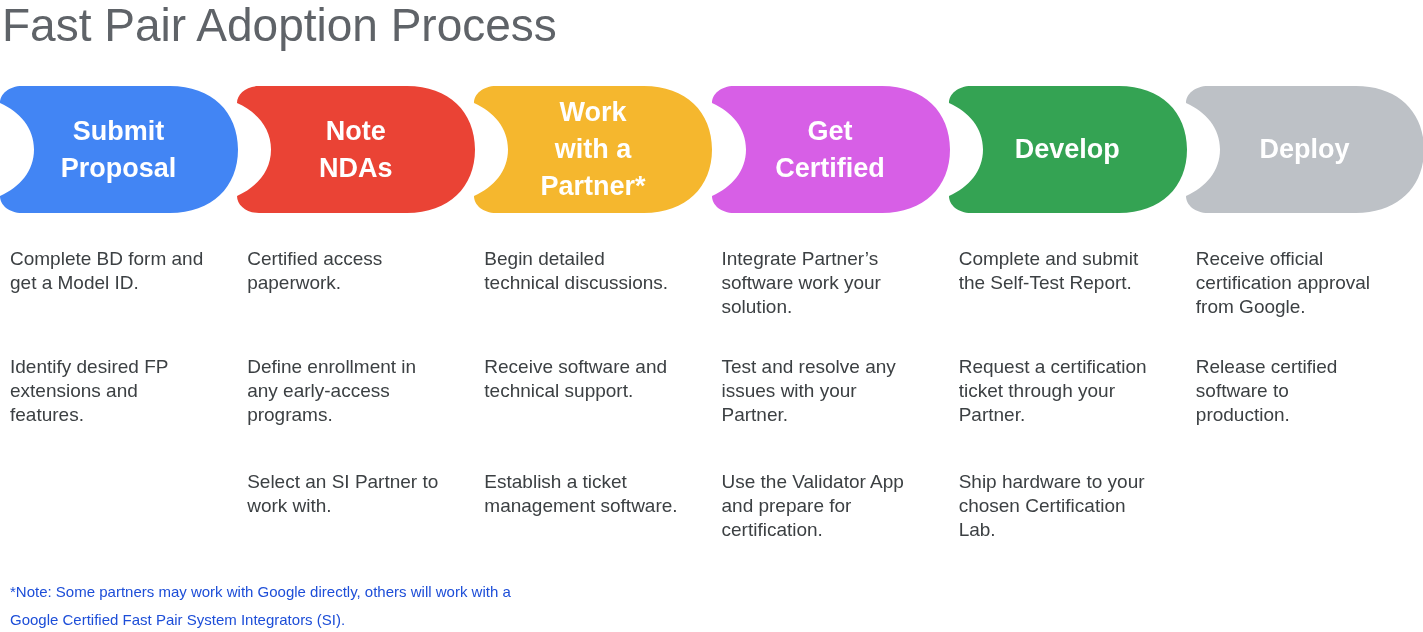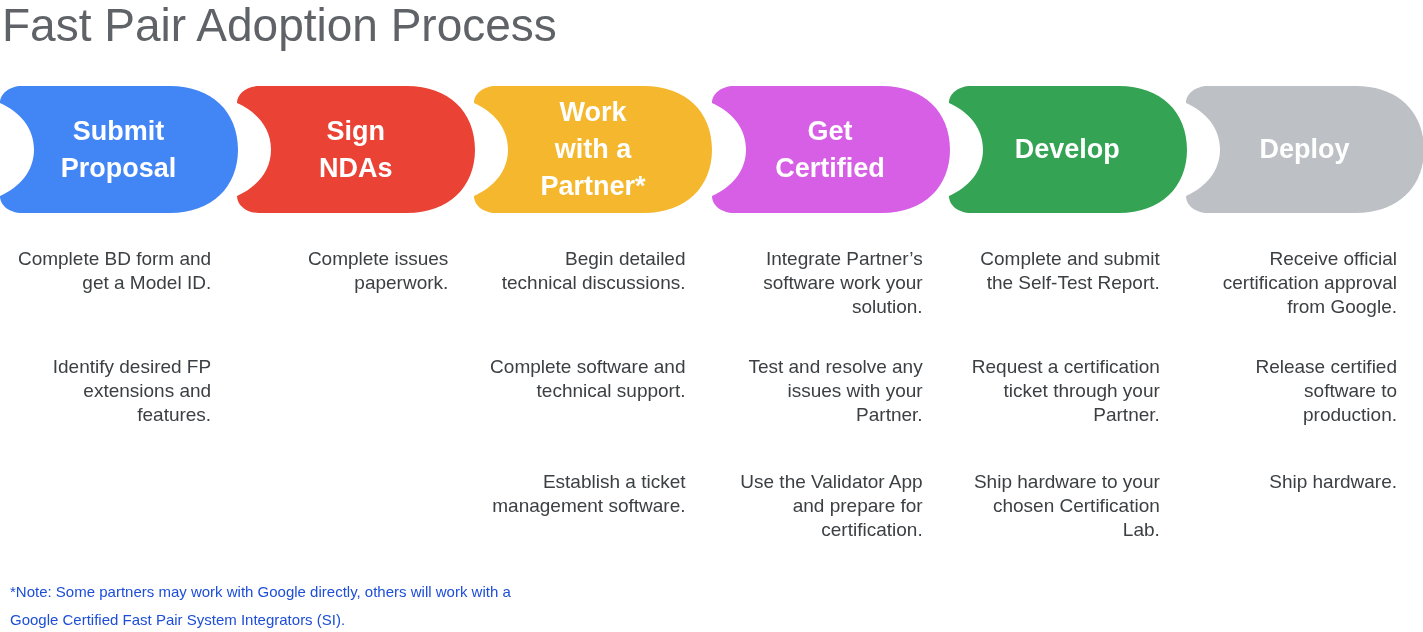--- a/index.html
+++ b/index.html
@@ -19,21 +19,21 @@
     position:absolute; left:0; top:0; width:100%; height:127px;
     display:flex; align-items:center; justify-content:center;
     text-align:center; color:#ffffff; font-weight:700;
     font-size:27px; line-height:37px; white-space:pre-line;
   }
 
   .grid {
     position:absolute; top:247px; left:0; width:1423px;
     display:grid; grid-template-columns:repeat(6, 1fr);
   }
-  .col { padding:0 26px 0 10px;text-align:right; }
+  .col { padding:0 26px 0 10px; }
   .point {
     font-size:19px; line-height:24px; color:#3c4043; white-space:pre-line;
   }
   .row1 { height:108px; }
   .row2 { height:115px; }
 
   .footnote {
     position:absolute; top:578px; left:10px; width:760px;
     font-size:15px; line-height:28px; color:#1d4ed8; white-space:pre-line;
   }
@@ -50,21 +50,21 @@
       <svg viewBox="0 0 239 127" preserveAspectRatio="none">
         <path d="M22,0 L170,0 C212,0 238,26 238,63.5 C238,101 212,127 170,127 L22,127 C9,127 0,119 0,110 C20,101 34,85 34,63.5 C34,42 20,26 0,17 C0,8 9,0 22,0 Z" fill="#4285F4"></path>
       </svg>
       <div class="stage-label">Submit
 Proposal</div>
     </div>
     <div class="stage">
       <svg viewBox="0 0 239 127" preserveAspectRatio="none">
         <path d="M22,0 L170,0 C212,0 238,26 238,63.5 C238,101 212,127 170,127 L22,127 C9,127 0,119 0,110 C20,101 34,85 34,63.5 C34,42 20,26 0,17 C0,8 9,0 22,0 Z" fill="#EA4335"></path>
       </svg>
-      <div class="stage-label">Sign
+      <div class="stage-label">Note
 NDAs</div>
     </div>
     <div class="stage">
       <svg viewBox="0 0 239 127" preserveAspectRatio="none">
         <path d="M22,0 L170,0 C212,0 238,26 238,63.5 C238,101 212,127 170,127 L22,127 C9,127 0,119 0,110 C20,101 34,85 34,63.5 C34,42 20,26 0,17 C0,8 9,0 22,0 Z" fill="#F5B72E"></path>
       </svg>
       <div class="stage-label">Work
 with a
 Partner*</div>
     </div>
@@ -91,27 +91,32 @@
 
   <div class="grid">
     <div class="col">
       <div class="point row1">Complete BD form and
 get a Model ID.</div>
       <div class="point row2">Identify desired FP
 extensions and
 features.</div>
     </div>
     <div class="col">
-      <div class="point row1">Complete issues
+      <div class="point row1">Certified access
 paperwork.</div>
+      <div class="point row2">Define enrollment in
+any early-access
+programs.</div>
+      <div class="point row3">Select an SI Partner to
+work with.</div>
     </div>
     <div class="col">
       <div class="point row1">Begin detailed
 technical discussions.</div>
-      <div class="point row2">Complete software and
+      <div class="point row2">Receive software and
 technical support.</div>
       <div class="point row3">Establish a ticket
 management software.</div>
     </div>
     <div class="col">
       <div class="point row1">Integrate Partner’s
 software work your
 solution.</div>
       <div class="point row2">Test and resolve any
 issues with your
@@ -130,20 +135,19 @@
 chosen Certification
 Lab.</div>
     </div>
     <div class="col">
       <div class="point row1">Receive official
 certification approval
 from Google.</div>
       <div class="point row2">Release certified
 software to
 production.</div>
-      <div class="point row3">Ship hardware.</div>
     </div>
   </div>
 
   <div class="footnote">*Note: Some partners may work with Google directly, others will work with a
 Google Certified Fast Pair System Integrators (SI).</div>
 
 </div>
 
 </body></html>

